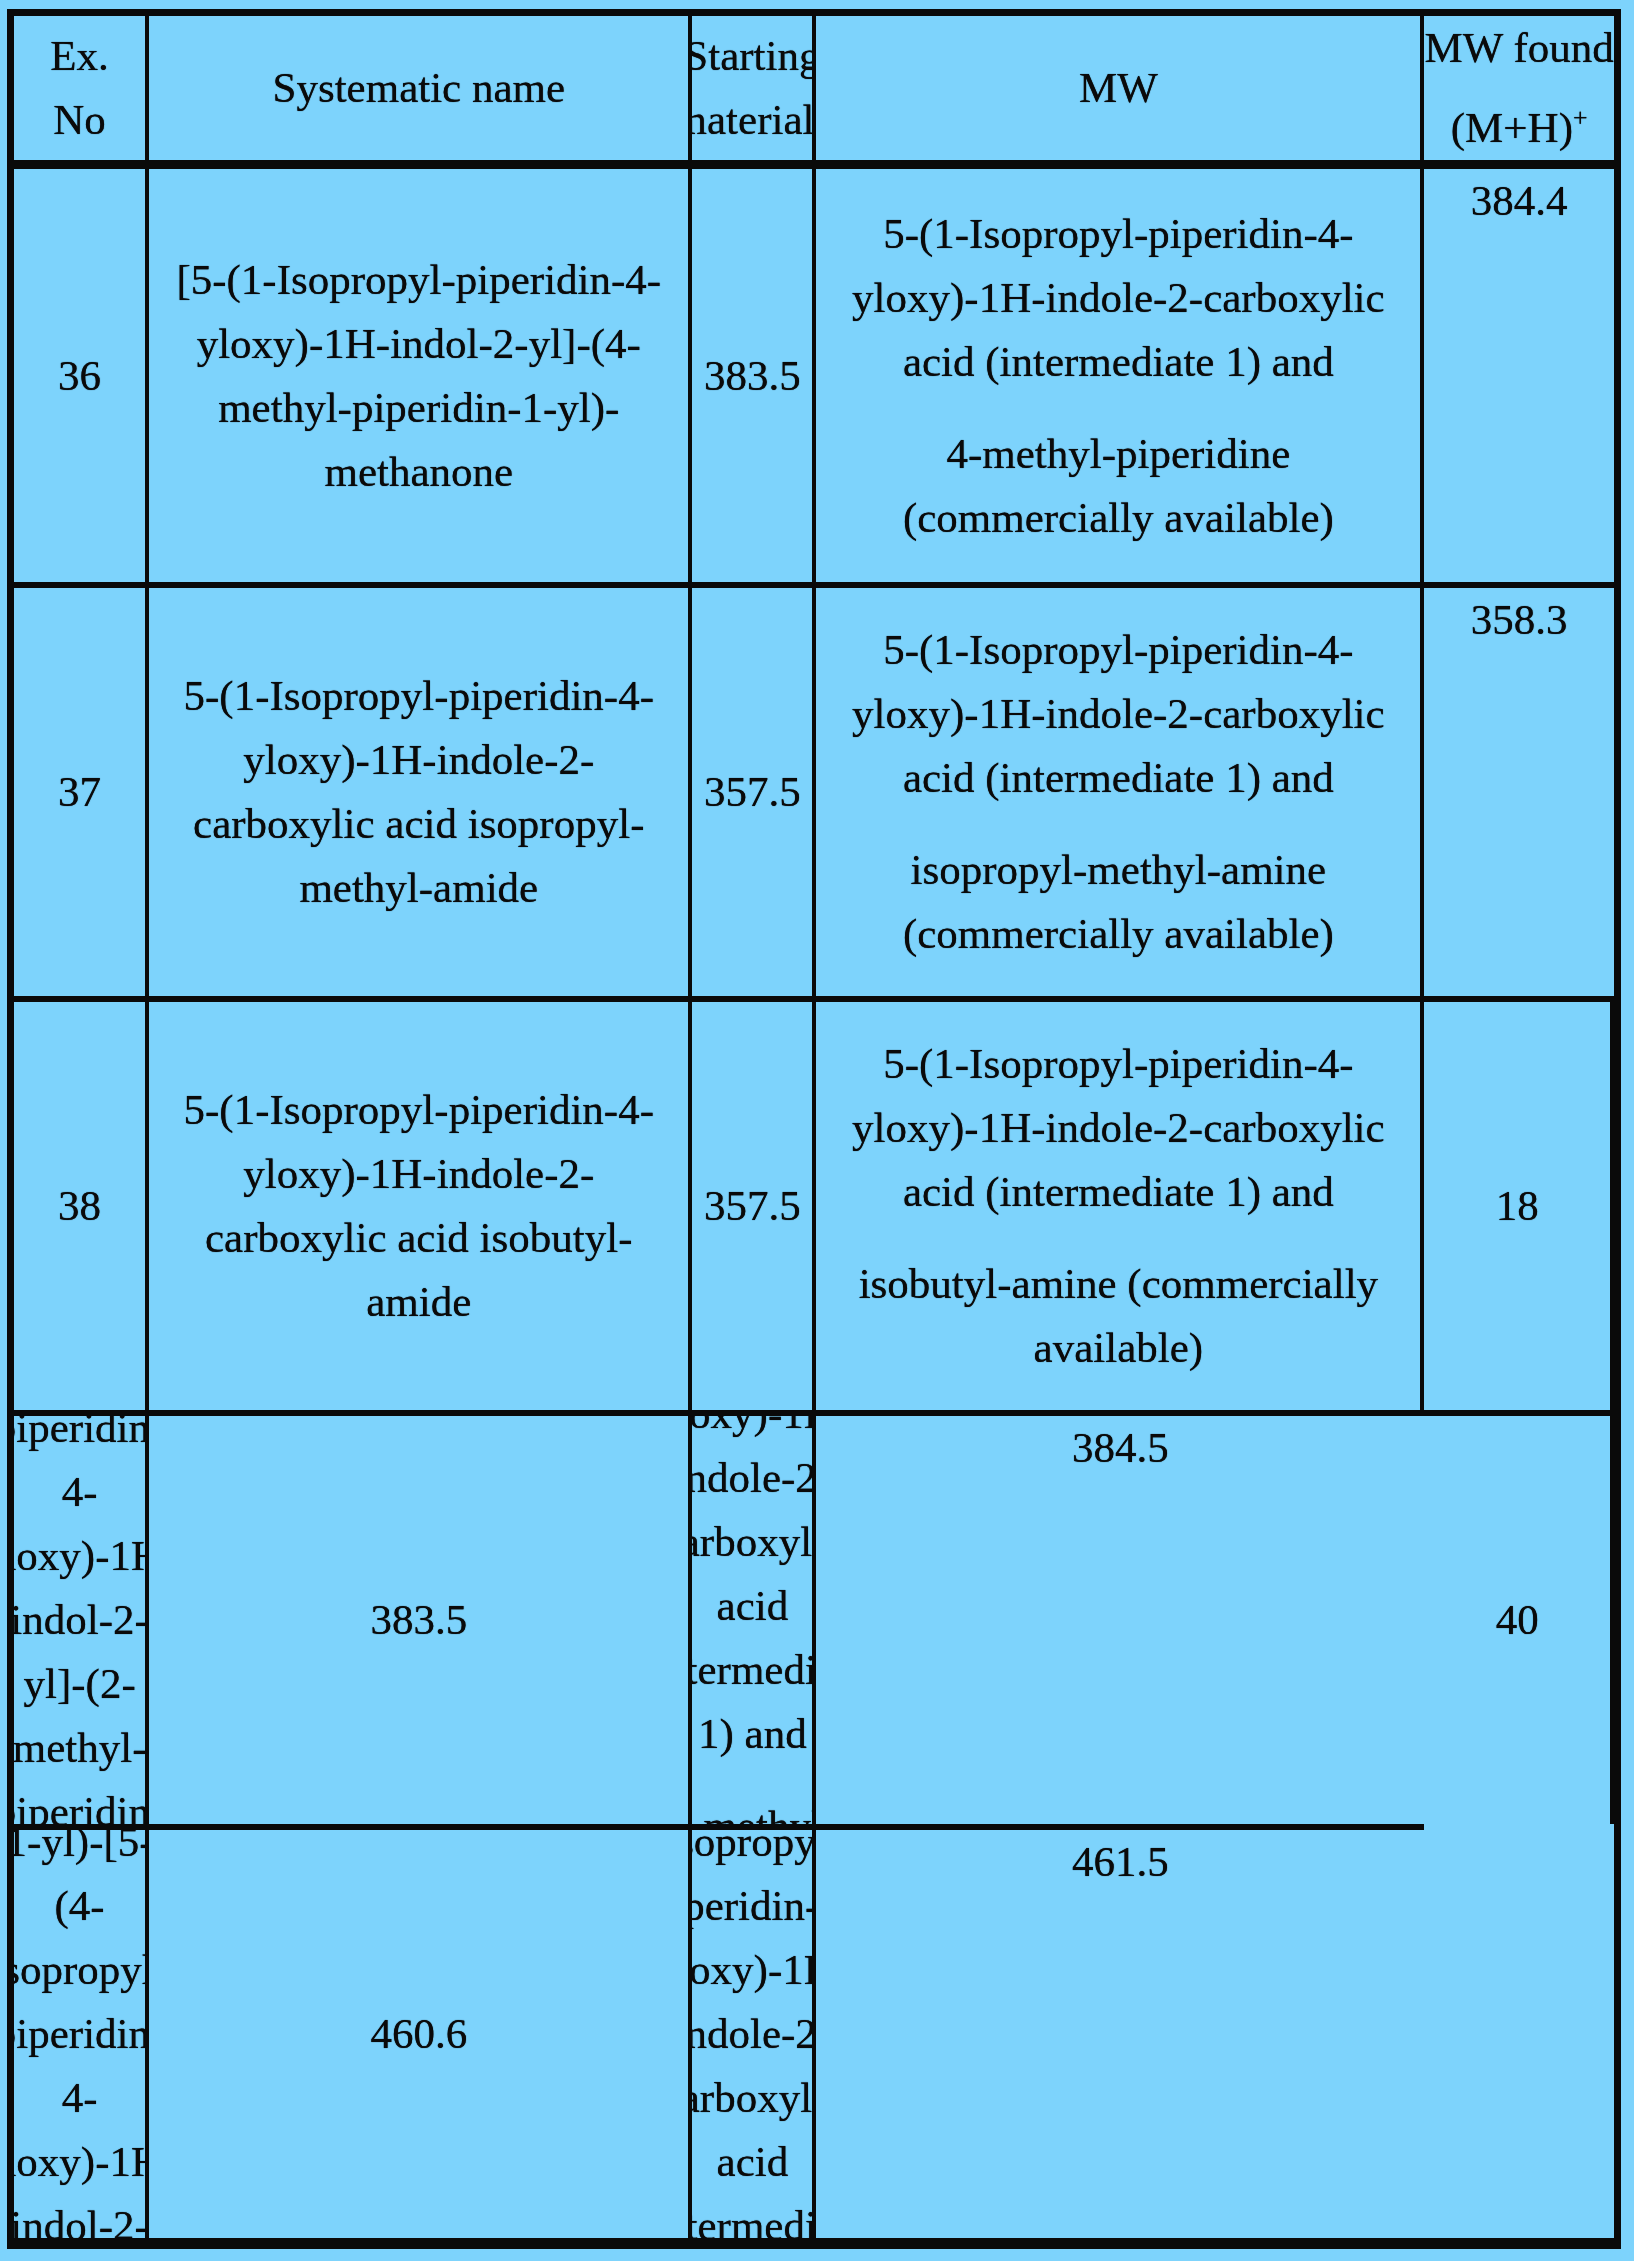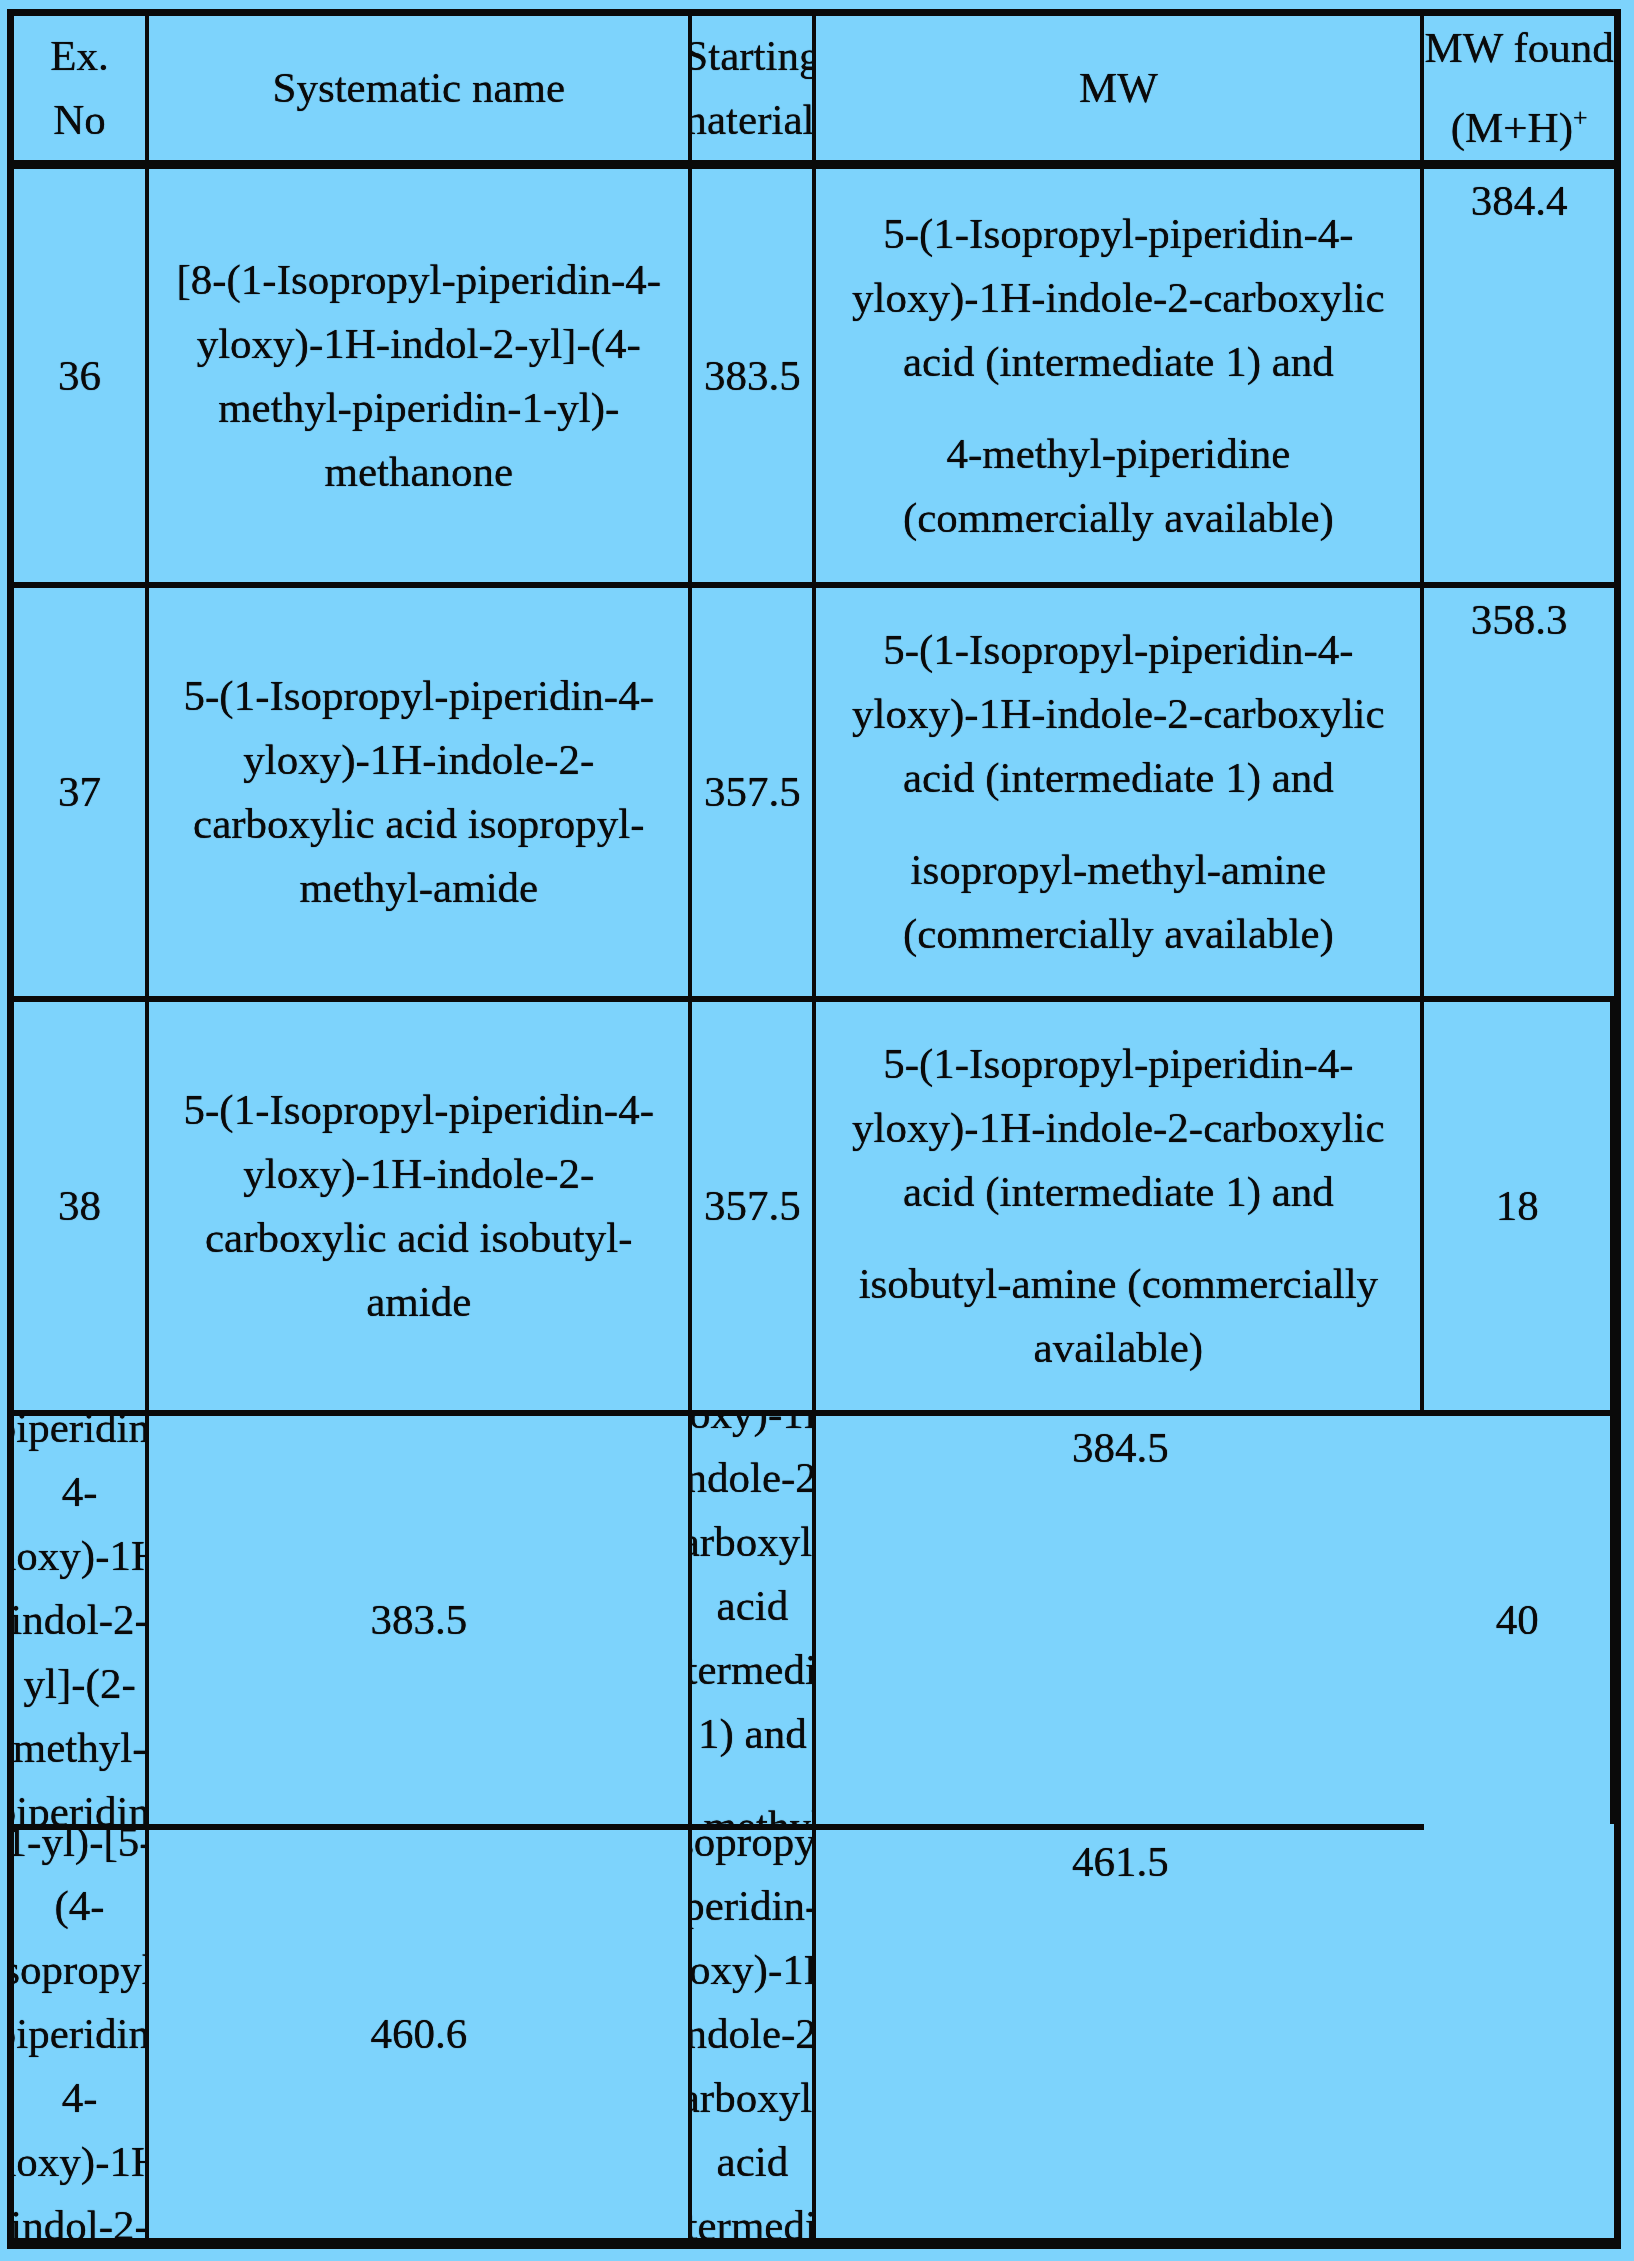--- a/index.html
+++ b/index.html
@@ -80,21 +80,21 @@
     </div>
     <div class="cell header-cell last-col">
       <div>MW found</div>
       <div><span>(M+H)</span><sup class="plus">+</sup></div>
     </div>
 
     <div class="cell data-cell">
         <div>36</div>
       </div>
     <div class="cell data-cell name-cell">
-        <div>[8-(1-Isopropyl-piperidin-4-yloxy)-1H-indol-2-yl]-(4-methyl-piperidin-1-yl)-methanone</div>
+        <div>[5-(1-Isopropyl-piperidin-4-yloxy)-1H-indol-2-yl]-(4-methyl-piperidin-1-yl)-methanone</div>
       </div>
     <div class="cell data-cell">
         <div>383.5</div>
       </div>
     <div class="cell data-cell sm-cell">
       <div class="sm-para">5-(1-Isopropyl-piperidin-4-yloxy)-1H-indole-2-carboxylic acid (intermediate 1) and</div>
       <div class="sm-para">4-methyl-piperidine (commercially available)</div>
     </div>
     <div class="cell data-cell last-col">
         <div>384.4</div>

